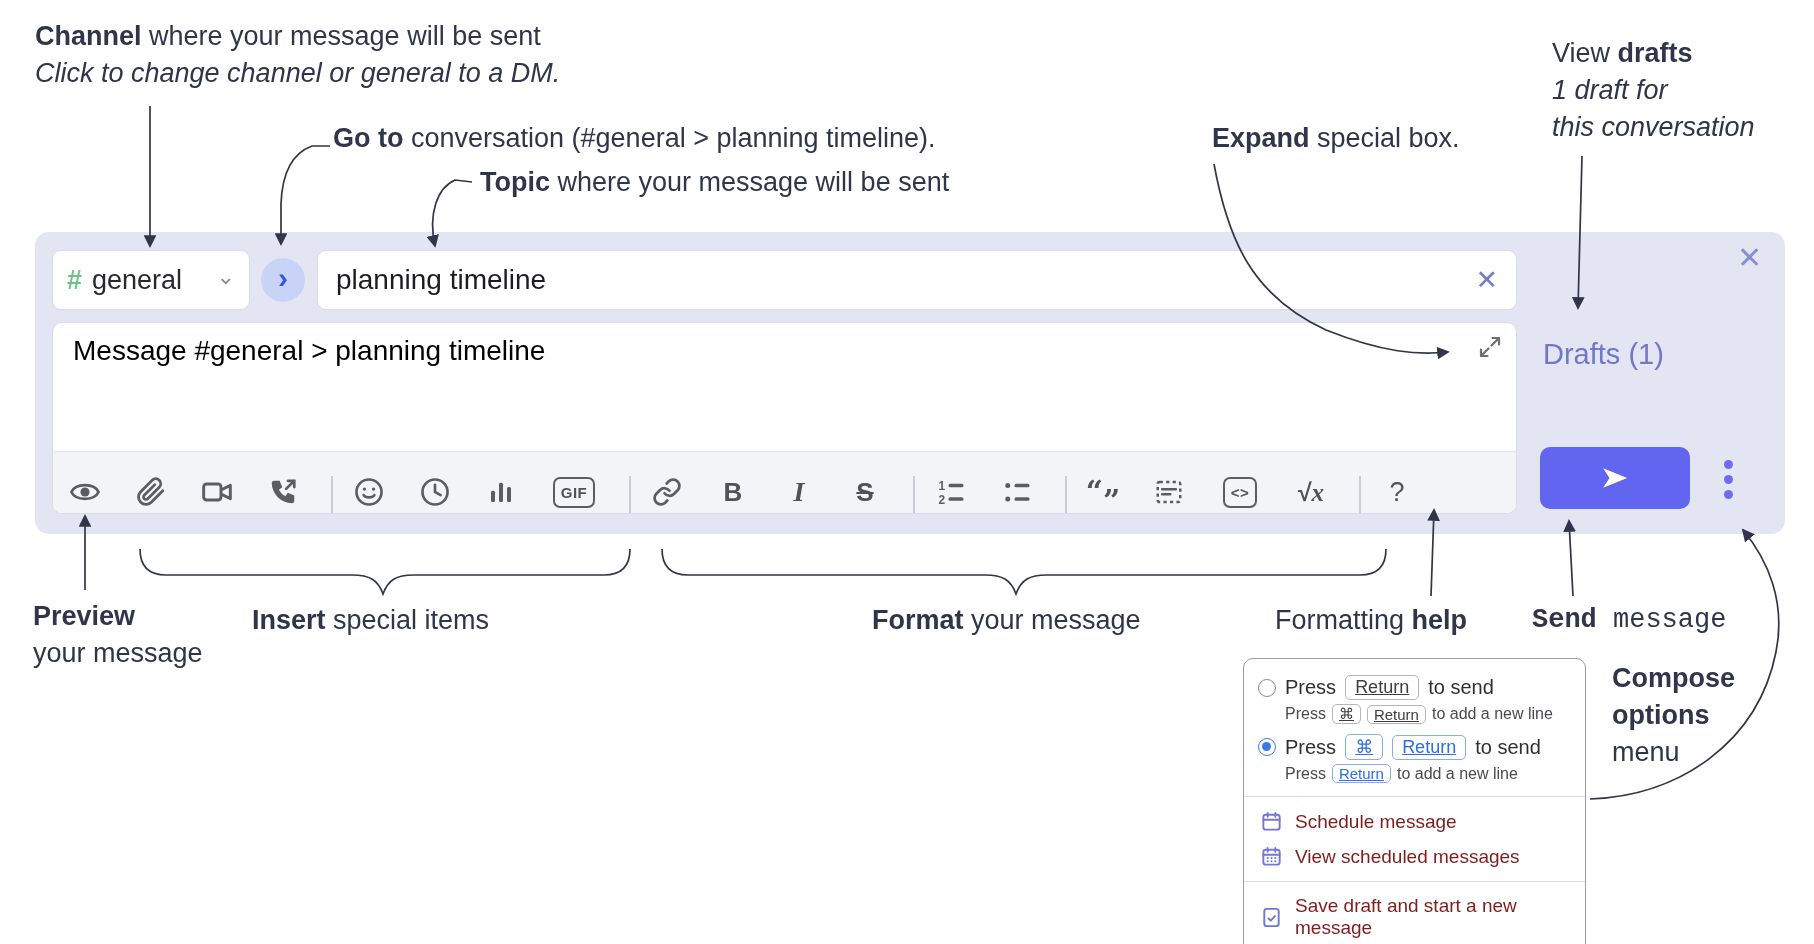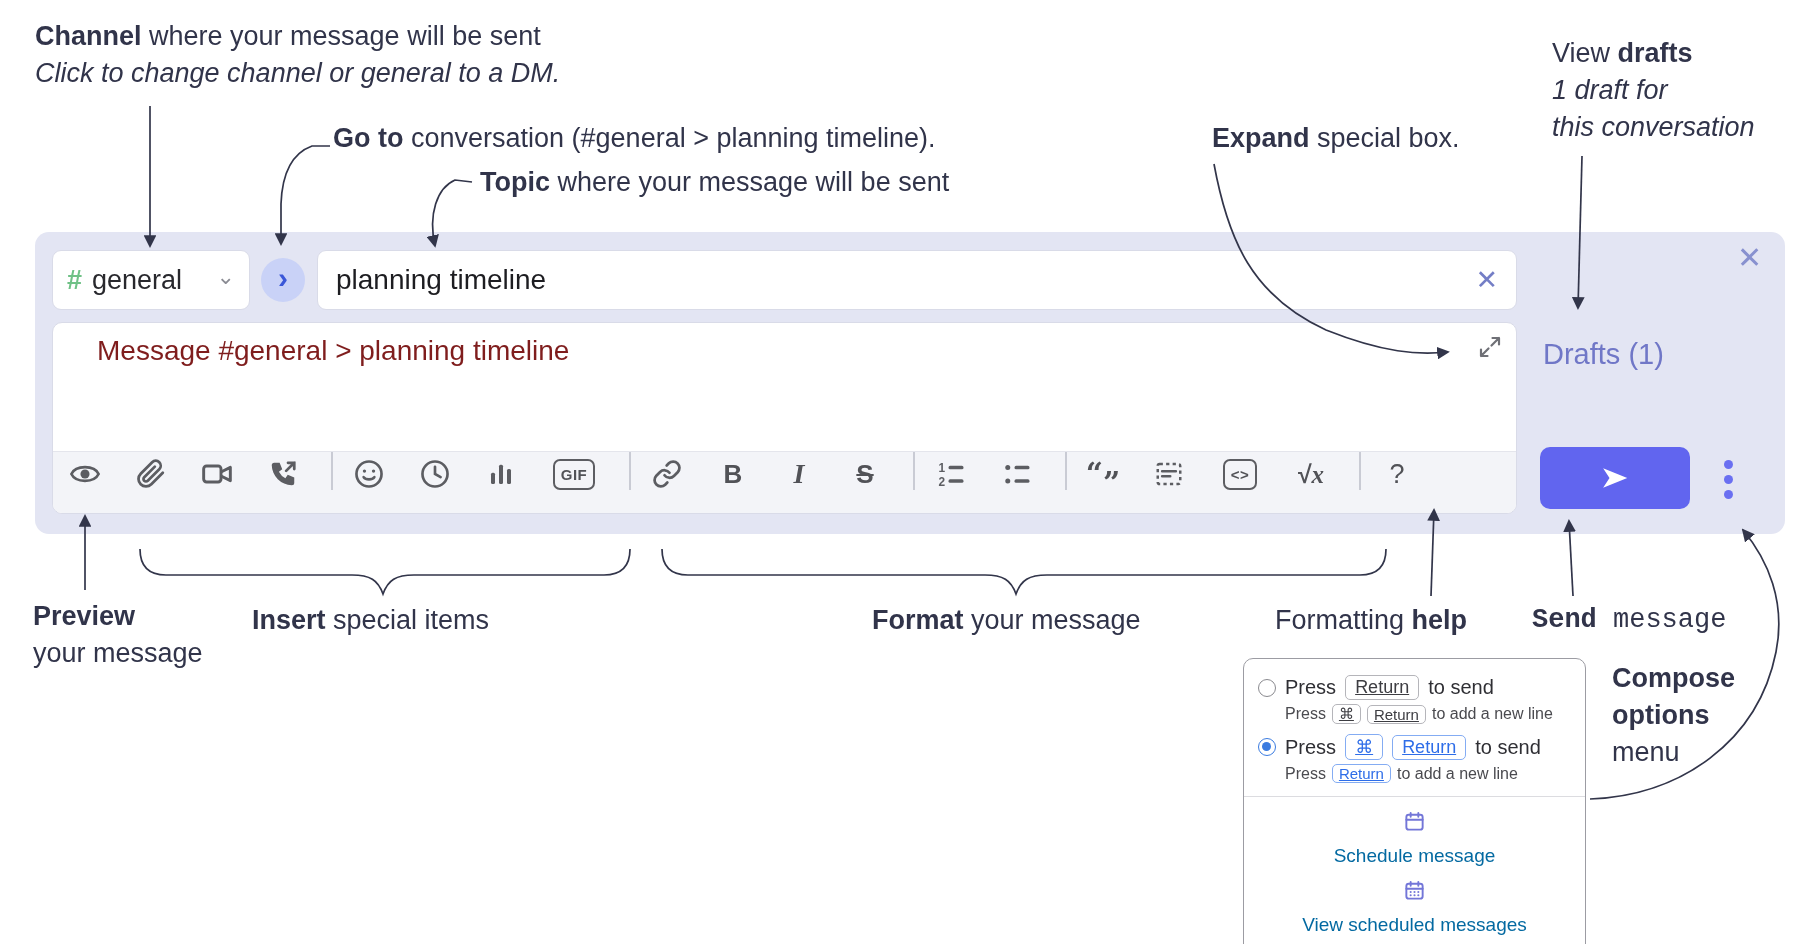--- a/index.html
+++ b/index.html
@@ -22,24 +22,24 @@
            background:#c9d2f7;display:flex;align-items:center;justify-content:center;}
   .gotobtn span{color:#3a57d8;font-size:30px;font-weight:700;line-height:1;transform:translateY(-2px);}
   .topicbox{position:absolute;left:282px;top:18px;width:1200px;height:60px;background:#fff;
             border:1px solid #d9dbe8;border-radius:9px;display:flex;align-items:center;
             padding:0 18px;box-sizing:border-box;}
   .topic-text{font-size:28px;color:#1d1d21;flex:1;}
   .clear-x{color:#747ec6;font-size:27px;cursor:pointer;}
   .msgstack{position:absolute;left:17px;top:90px;width:1465px;height:192px;background:#fff;
             border:1px solid #d9dbe8;border-radius:10px;box-sizing:border-box;overflow:hidden;}
   .msgarea{position:relative;height:128px;}
-  .placeholder{position:absolute;left:20px;top:12px;font-size:28px;color:#7f1d1d;margin-left:24px;}
+  .placeholder{position:absolute;left:20px;top:12px;font-size:28px;color:#000000;}
   .expand-ic{position:absolute;right:14px;top:12px;}
   .toolbar{height:62px;background:#f3f4f8;border-top:1px solid #e4e5ec;display:flex;
-           align-items:flex-start;padding-left:12px;}
+           align-items:flex-end;padding-left:12px;}
   .tbtn{width:40px;height:44px;display:flex;align-items:center;justify-content:center;
         margin-right:26px;color:#5c5d62;}
   .tdiv{width:2px;height:38px;background:#c9cbd4;margin:0 16px 0 2px;}
   .tb-text{font-size:26px;font-weight:700;color:#515257;}
   .tb-italic{font-family:"Liberation Serif",serif;font-style:italic;font-size:28px;font-weight:700;}
   .tb-strike{text-decoration:line-through;}
   .tb-box{border:2.4px solid #5c5d62;border-radius:7px;font-size:15px;font-weight:700;
           padding:5px 6px;color:#515257;letter-spacing:.5px;}
   .tb-quote{font-family:"DejaVu Serif",serif;font-weight:700;font-size:30px;color:#515257;line-height:0;}
   .tb-quote .q2{display:inline-block;transform:translateY(9px);}
@@ -61,21 +61,21 @@
   .radio{width:18px;height:18px;border-radius:50%;border:1.6px solid #8a8a8f;box-sizing:border-box;flex:none;}
   .radio.sel{border-color:#3a7be0;position:relative;}
   .radio.sel::after{content:"";position:absolute;left:2.5px;top:2.5px;width:9px;height:9px;
                     border-radius:50%;background:#3a7be0;}
   .sub-row{padding:0 14px 6px 41px;font-size:16px;color:#4a4a4f;display:flex;align-items:center;gap:6px;}
   kbd{font-family:"Liberation Sans",sans-serif;border:1.3px solid #b5b5ba;border-radius:5px;
       background:#fff;padding:1px 9px;font-size:18px;color:#3d3d42;text-decoration:underline;}
   .sub-row kbd{font-size:15px;padding:0 6px;}
   kbd.blue{border-color:#84acf3;color:#2e6de8;}
   .pop-div{height:1px;background:#dcdce0;margin:7px 0;}
-  .menu-row{display:flex;align-items:center;gap:12px;padding:6px 16px;font-size:19px;color:#0369a1;flex-direction:column;}
+  .menu-row{display:flex;align-items:center;gap:12px;padding:6px 16px;font-size:19px;color:#7f1d1d;}
   .menu-row svg{flex:none;}
   
   .overlay{position:absolute;left:0;top:0;z-index:5;pointer-events:none;}
 </style>
 </head>
 <body>
 
 <div class="page">
 
   <div class="ann" style="left:35px;top:18px;">
@@ -314,20 +314,21 @@
         </g>
       </svg>
       <span>View scheduled messages</span>
     </div>
     <div class="pop-div"></div>
     <div class="menu-row">
       <svg width="23" height="23" viewBox="0 0 24 24" fill="none" stroke="#7376d8" stroke-width="2" stroke-linecap="round" stroke-linejoin="round">
         <rect x="4.5" y="3" width="15" height="18" rx="2.5"></rect>
           <path d="M9 13 l2.3 2.3 L15.5 10.5"></path>
       </svg>
+      <span>Save draft and start a new message</span>
     </div>
   </div>
 
   <svg class="overlay" width="1814" height="944" viewBox="0 0 1814 944">
     <defs>
       <marker id="arr" viewBox="0 0 10 10" refX="8.5" refY="5" markerWidth="7.5" markerHeight="7.5" orient="auto-start-reverse">
         <path d="M0,0 L10,5 L0,10 Z" fill="#32354a"></path>
       </marker>
     </defs>
     <g fill="none" stroke="#32354a" stroke-width="1.7">

